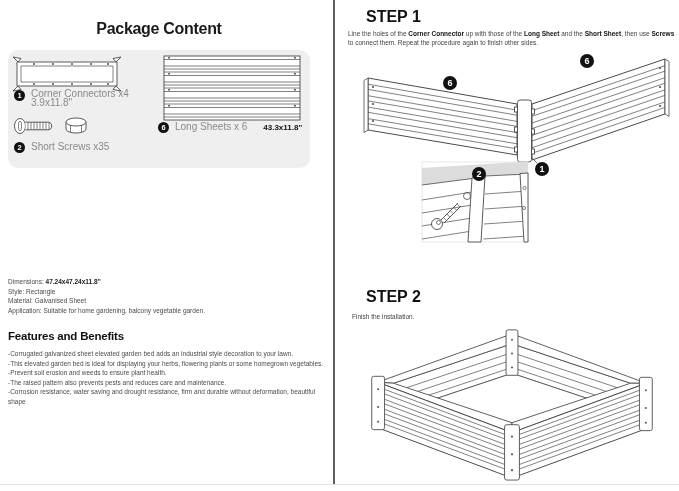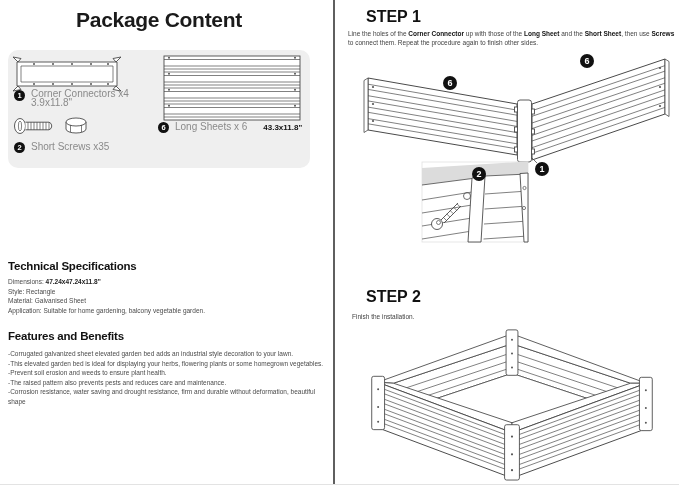--- a/index.html
+++ b/index.html
@@ -1,20 +1,20 @@
 <!DOCTYPE html>
 <html><head>
 <meta charset="utf-8">
 <style>
   html,body{margin:0;padding:0;background:#fff;}
   .page{position:relative;width:679px;height:491px;background:#fff;overflow:hidden;
         font-family:"Liberation Sans",sans-serif;color:#222;}
   .abs{position:absolute;}
 
-  .pkg-title{left:8px;top:8px;width:302px;text-align:center;font-size:21px;
+  .pkg-title{left:8px;top:20px;width:302px;text-align:center;font-size:16px;
              font-weight:600;letter-spacing:-0.3px;color:#1a1a1a;}
   .pkg-box{left:8px;top:50px;width:302px;height:118px;background:#efefef;border-radius:10px;}
 
   .badge{background:#111;border-radius:50%;color:#fff;display:flex;align-items:center;
          justify-content:center;font-weight:bold;flex:none;}
   .badge.sm{width:11px;height:11px;font-size:7.5px;}
   .badge.lg{width:14px;height:14px;font-size:9px;}
 
   .pkg-item{position:absolute;display:flex;gap:6px;align-items:flex-start;}
   .pkg-label{font-size:10px;color:#8a8a8a;line-height:8.5px;}
@@ -133,21 +133,20 @@
       </g>
     </svg>
 
     <div class="pkg-item" style="left:150px;top:72px;align-items:center;">
       <div class="badge sm">6</div>
       <div class="pkg-label">Long Sheets x 6</div>
       <div class="pkg-size-bold">43.3x11.8"</div>
     </div>
   </div>
 
-  <div class="abs h-section" style="left:8px;top:260px;">Technical Specifications</div>
   <div class="abs small-text" style="left:8px;top:277px;width:320px;">
     <div><span>Dimensions: </span><b>47.24x47.24x11.8"</b></div>
     <div>Style: Rectangle</div>
     <div>Material: Galvanised Sheet</div>
     <div>Application: Suitable for home gardening, balcony vegetable garden.</div>
   </div>
 
   <div class="abs h-section" style="left:8px;top:330px;">Features and Benefits</div>
   <div class="abs small-text" style="left:8px;top:349px;width:322px;">
     <div>-Corrugated galvanized sheet elevated garden bed adds an industrial style decoration to your lawn.</div>

